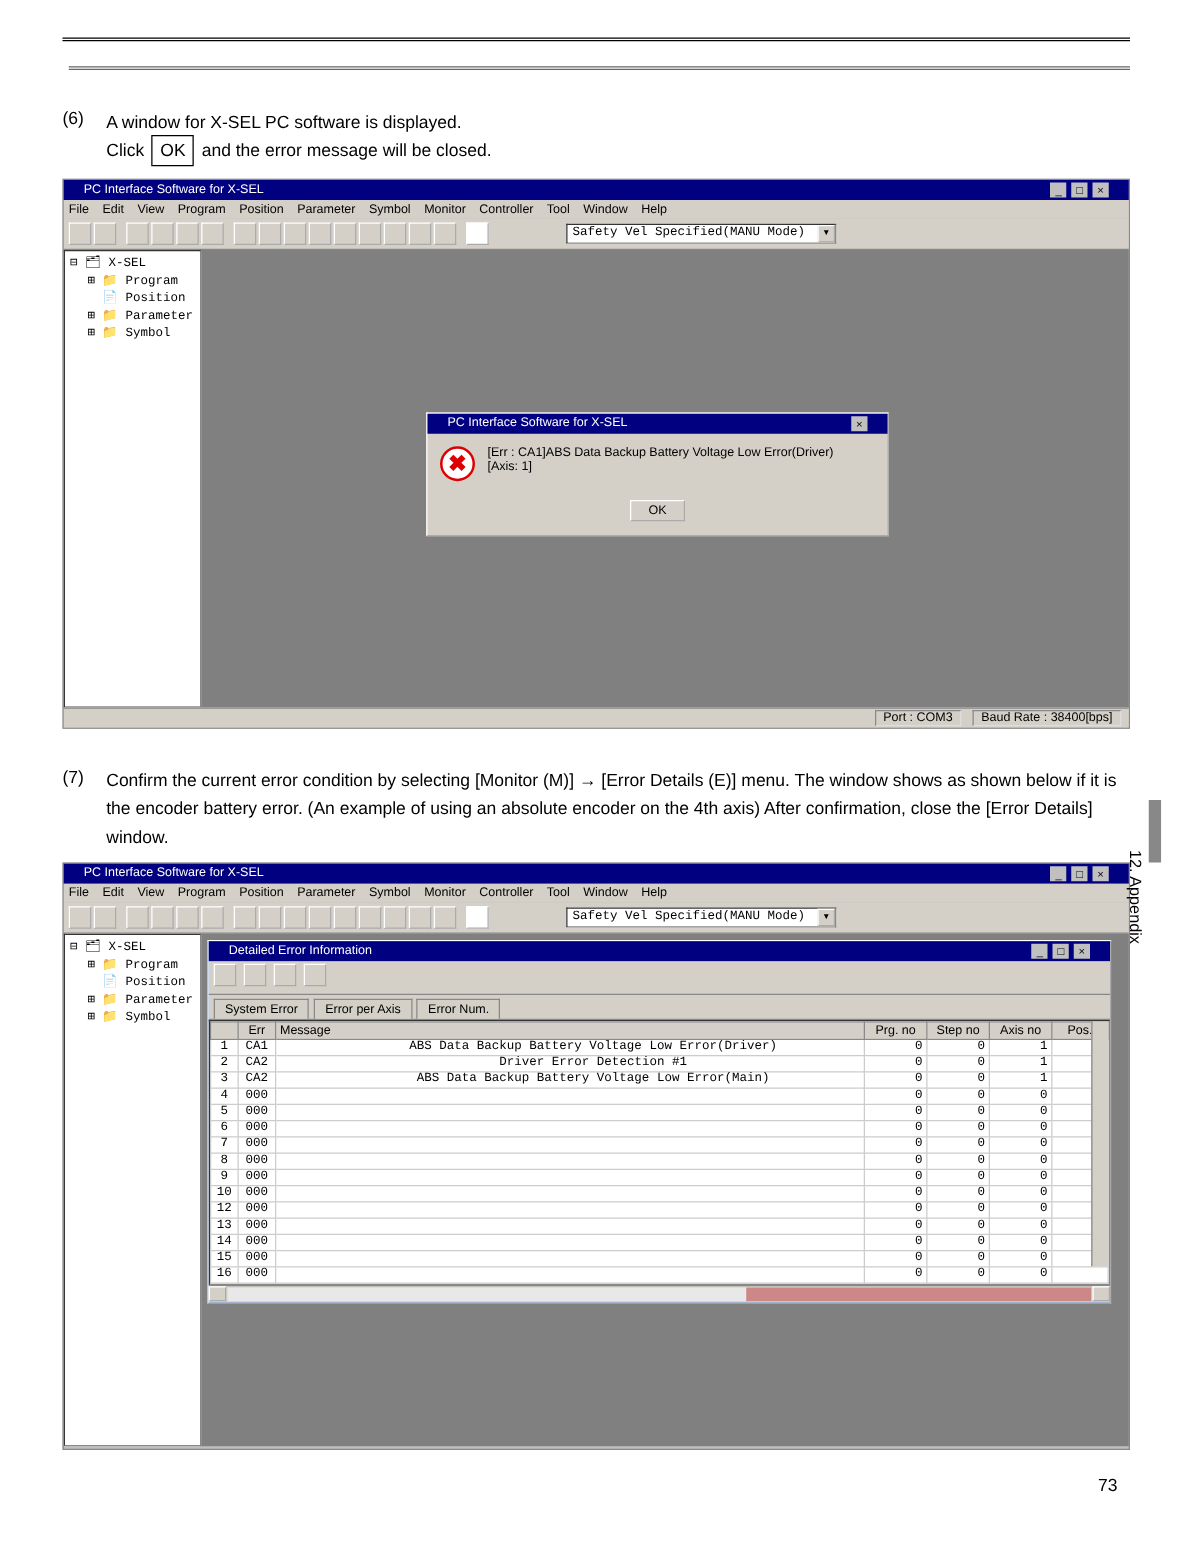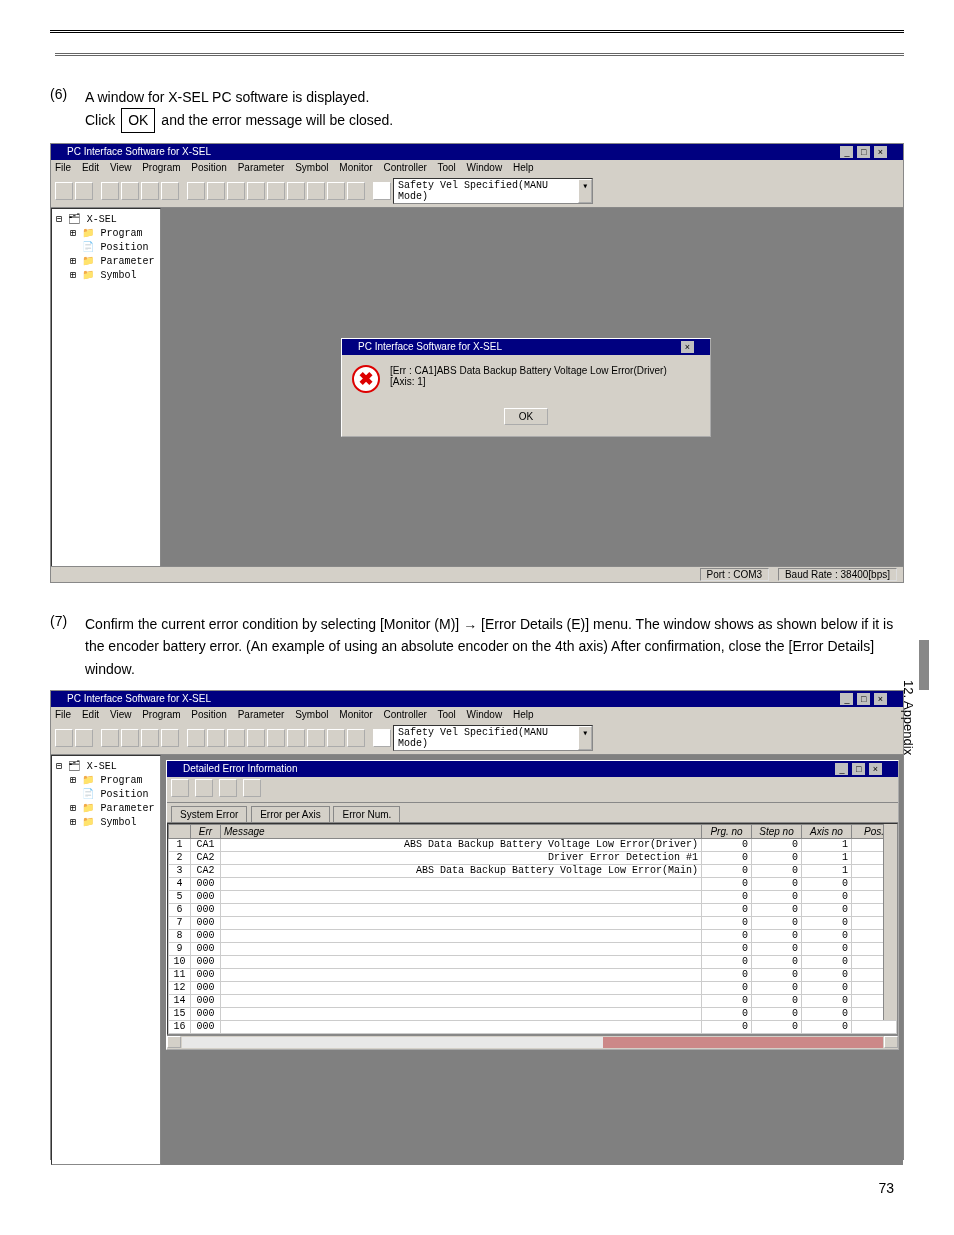--- a/index.html
+++ b/index.html
@@ -103,21 +103,22 @@
     background: #d4d0c8;
     border: 1px outset #fff;
     display: inline-block;
   }
   .tool-sep { width: 4px; }
   .combo {
     background: #fff;
     border: 1px inset #888;
     padding: 1px 4px;
     font-size: 10px;
-    width: 200px;
+    margin-left: 60px;
+    width: 216px;
     display: flex;
     justify-content: space-between;
   }
   .combo .arrow {
     background: #d4d0c8;
     border: 1px outset #fff;
     width: 14px;
     text-align: center;
     margin: -1px -4px -1px 0;
   }
@@ -188,21 +189,21 @@
     font-family: Arial, sans-serif;
   }
   .statusbar span { border: 1px inset #ddd; padding: 0 6px; margin-left: 6px; }
 
   
   .screenshot2 { height: 470px; }
   .inner-window {
     position: absolute;
     left: 5px;
     top: 5px;
-    right: 4px;
+    right: 14px;
     background: #3b82f6;
     border: 1px outset #fff;
   }
   .inner-toolbar {
     background: #d4d0c8;
     padding: 2px 4px;
     border-bottom: 1px solid #888;
   }
   .tabs {
     background: #d4d0c8;
@@ -231,30 +232,29 @@
     border-collapse: collapse;
     font-size: 10px;
     font-family: "Courier New", monospace;
   }
   th {
     background: #d4d0c8;
     border: 1px solid #888;
     padding: 1px 3px;
     font-weight: normal;
     font-family: Arial, sans-serif;
-    font-style: italic;
   }
   th.msgcol { text-align: left; }
   td {
     border: 1px solid #ccc;
     padding: 0 3px;
     text-align: right;
     height: 13px;
   }
-  td.msg { text-align: right; padding-left: 40px; }
+  td.msg { text-align: center; padding-left: 40px; }
   td.num { text-align: center; }
   .scroll-v {
     position: absolute;
     right: 0;
     top: 0;
     bottom: 14px;
     width: 14px;
     background: #d4d0c8;
     border-left: 1px solid #888;
   }
@@ -578,30 +578,30 @@
                 <tr>
                   <td class="num">10</td>
                   <td class="num">000</td>
                   <td class="msg"></td>
                   <td>0</td>
                   <td>0</td>
                   <td>0</td>
                   <td></td>
                 </tr>
                 <tr>
-                  <td class="num">11</td>
-                  <td class="num">000</td>
-                  <td class="msg"></td>
-                  <td>0</td>
-                  <td>0</td>
-                  <td>0</td>
-                  <td></td>
-                </tr>
-                <tr>
                   <td class="num">12</td>
+                  <td class="num">000</td>
+                  <td class="msg"></td>
+                  <td>0</td>
+                  <td>0</td>
+                  <td>0</td>
+                  <td></td>
+                </tr>
+                <tr>
+                  <td class="num">13</td>
                   <td class="num">000</td>
                   <td class="msg"></td>
                   <td>0</td>
                   <td>0</td>
                   <td>0</td>
                   <td></td>
                 </tr>
                 <tr>
                   <td class="num">14</td>
                   <td class="num">000</td>

